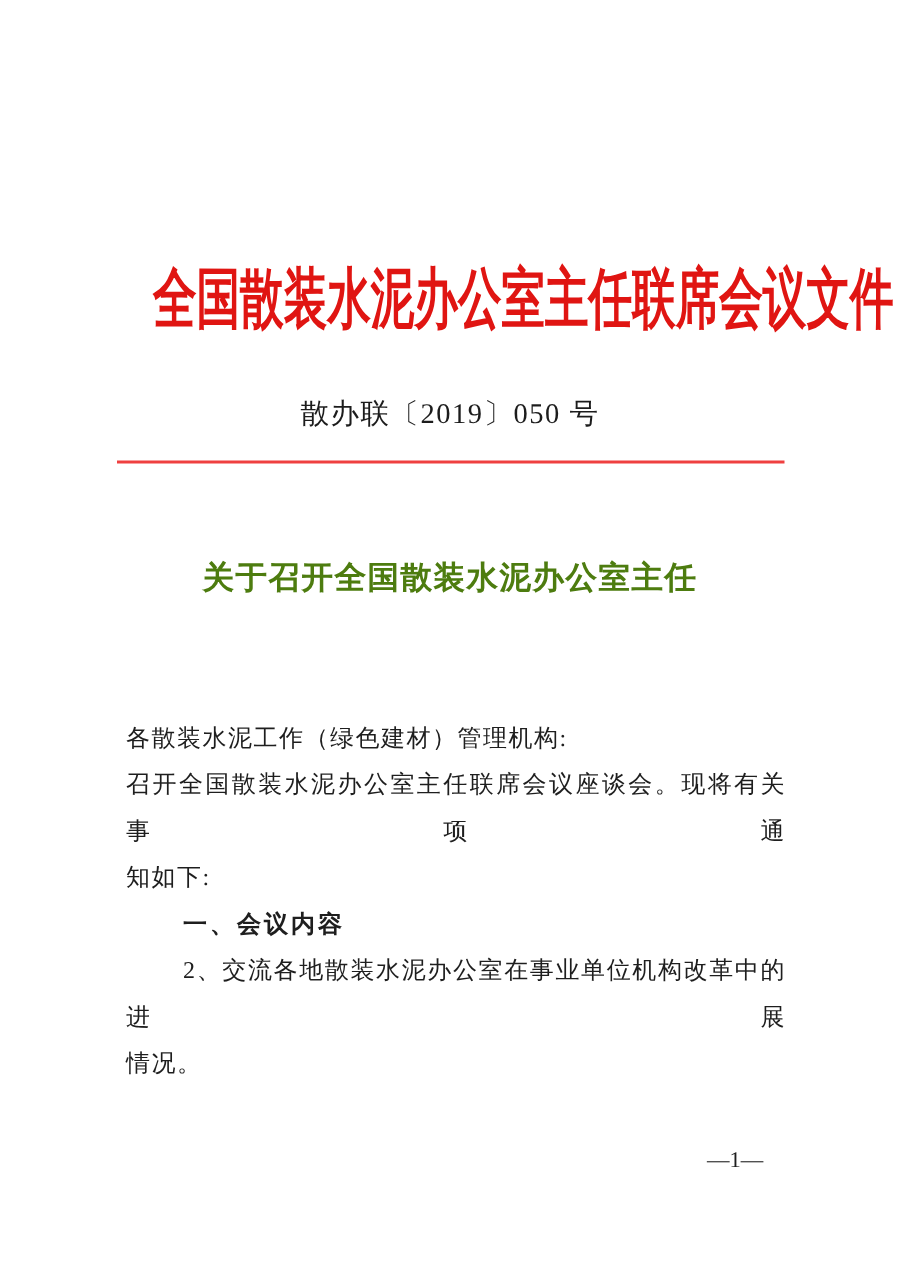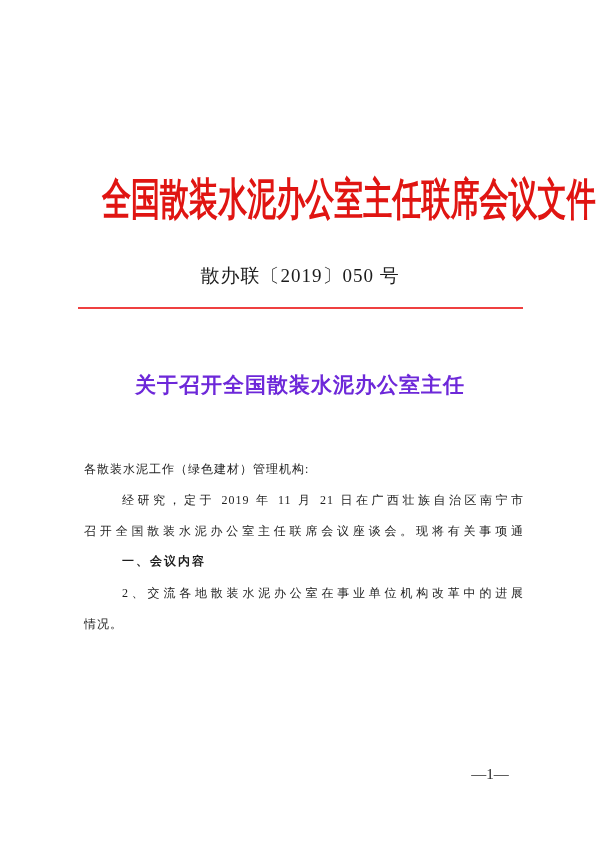--- a/index.html
+++ b/index.html
@@ -52,46 +52,46 @@
   .notice-title {
     position: absolute;
     top: 366px;
     left: 0;
     right: 0;
     text-align: center;
     font-size: 21px;
     font-weight: bold;
     line-height: 38px;
     letter-spacing: 1px;
-    color: #6d28d9;
+    color: #4d7c0f;
   }
   .body-text {
     position: absolute;
-    top: 454px;
+    top: 477px;
     left: 84px;
     width: 440px;
-    font-size: 12px;
+    font-size: 16px;
     color: #1e1e1e;
   }
   .line {
     margin: 0;
     line-height: 31px;
     letter-spacing: 1px;
     white-space: nowrap;
   }
   .line.just {
     white-space: normal;
     text-align: justify;
     text-align-last: justify;
   }
   .line.indent {
     text-indent: 38px;
   }
   .line.heading {
-    font-family: Liberation Mono, monospace;
+    font-family: Liberation Sans, sans-serif;
     font-weight: bold;
     letter-spacing: 2px;
   }
   .page-number {
     position: absolute;
     top: 766px;
     left: 466px;
     width: 48px;
     text-align: center;
     font-size: 15px;
@@ -109,22 +109,22 @@
   <div class="doc-number">散办联〔2019〕050 号</div>
 
   <div class="red-rule"></div>
 
   <div class="notice-title">
     <div>关于召开全国散装水泥办公室主任</div>
   </div>
 
   <div class="body-text">
     <p class="line">各散装水泥工作（绿色建材）管理机构:</p>
-    <p class="line indent just">经研究，定于 2019 年 11 月 21 日在广西壮族自治区南宁市</p>
     <p class="line just">召开全国散装水泥办公室主任联席会议座谈会。现将有关事项通</p>
+    <p class="line">知如下:</p>
     <p class="line indent heading">一、会议内容</p>
     <p class="line indent just">2、交流各地散装水泥办公室在事业单位机构改革中的进展</p>
     <p class="line">情况。</p>
 
   </div>
 
   <div class="page-number">—1—</div>
 
 </div>
 

